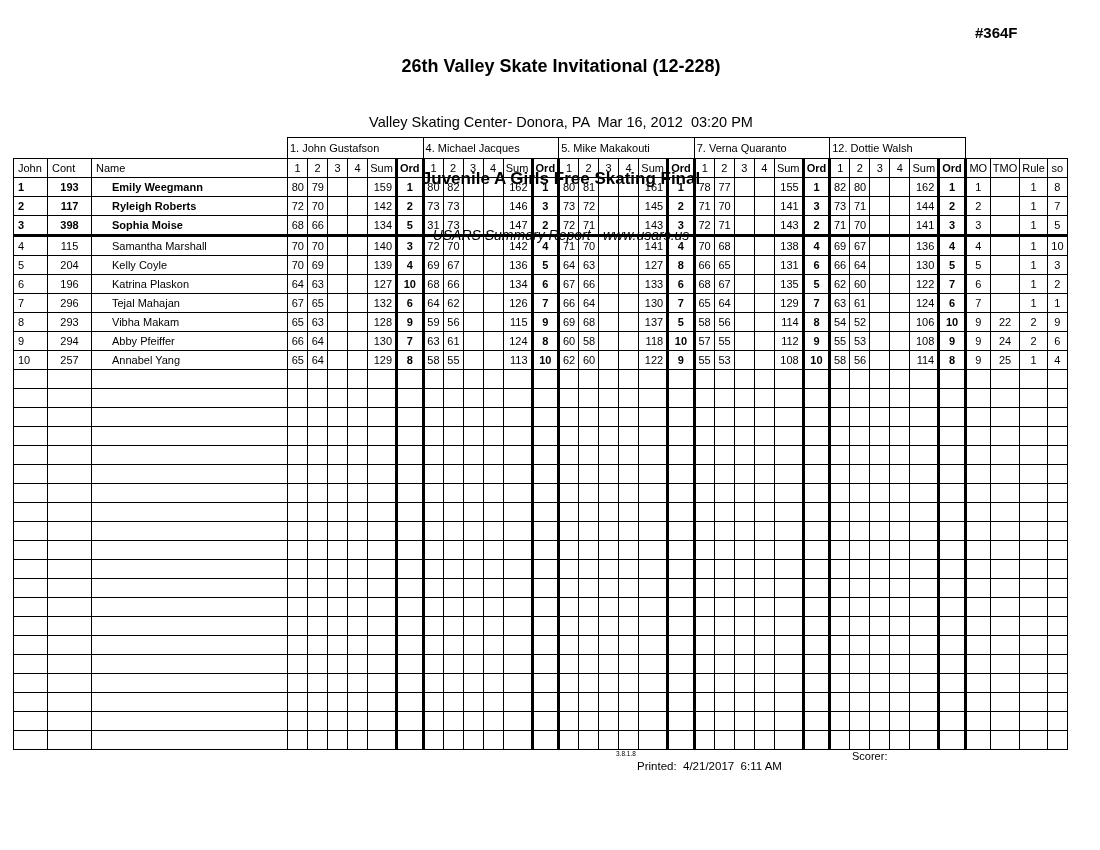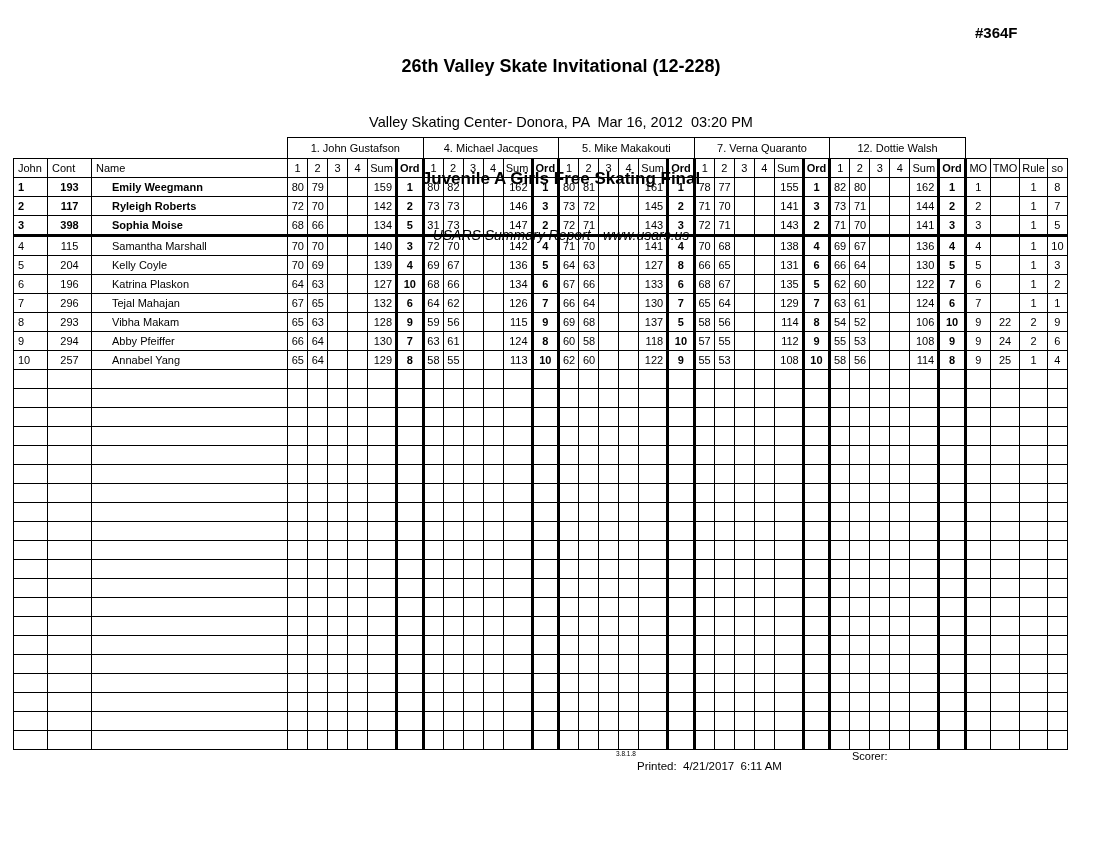--- a/index.html
+++ b/index.html
@@ -12,21 +12,21 @@
   .title2{font-size:14.5px;line-height:18px;}
   .title3{font-size:17px;font-weight:bold;line-height:23px;}
   .title4{font-size:14px;line-height:19px;font-style:italic;}
   .docnum{position:absolute;left:975px;top:24px;font-size:15px;font-weight:bold;}
 
   table.results{position:absolute;left:13px;top:137px;border-collapse:collapse;table-layout:fixed;font-size:11px;}
   .results td,.results th{border:1px solid #000;height:18px;padding:0 2px;overflow:hidden;white-space:nowrap;font-weight:normal;line-height:18px;}
   .results tr{height:19px;}
   .results tr.jr{height:21px;}
   .nb{border:none !important;background:#fff;}
-  .judgebox{text-align:center;padding-left:5px;font-size:11px;}
+  .judgebox{text-align:left;padding-left:5px;font-size:11px;}
   th.hleft{text-align:left;padding-left:4px;}
   th.hc{text-align:center;}
   td.place{text-align:left;padding-left:4px;}
   td.cont{text-align:center;}
   td.name{text-align:left;padding-left:20px;}
   td.score{text-align:right;padding-right:3px;}
   td.sum{text-align:right;padding-right:3px;}
   .ord{text-align:center !important;font-weight:bold !important;border-left:3px solid #000 !important;border-right:3px solid #000 !important;}
   td.end{text-align:center;}
   tr.boldrow td.place,tr.boldrow td.cont,tr.boldrow td.name{font-weight:bold;}

